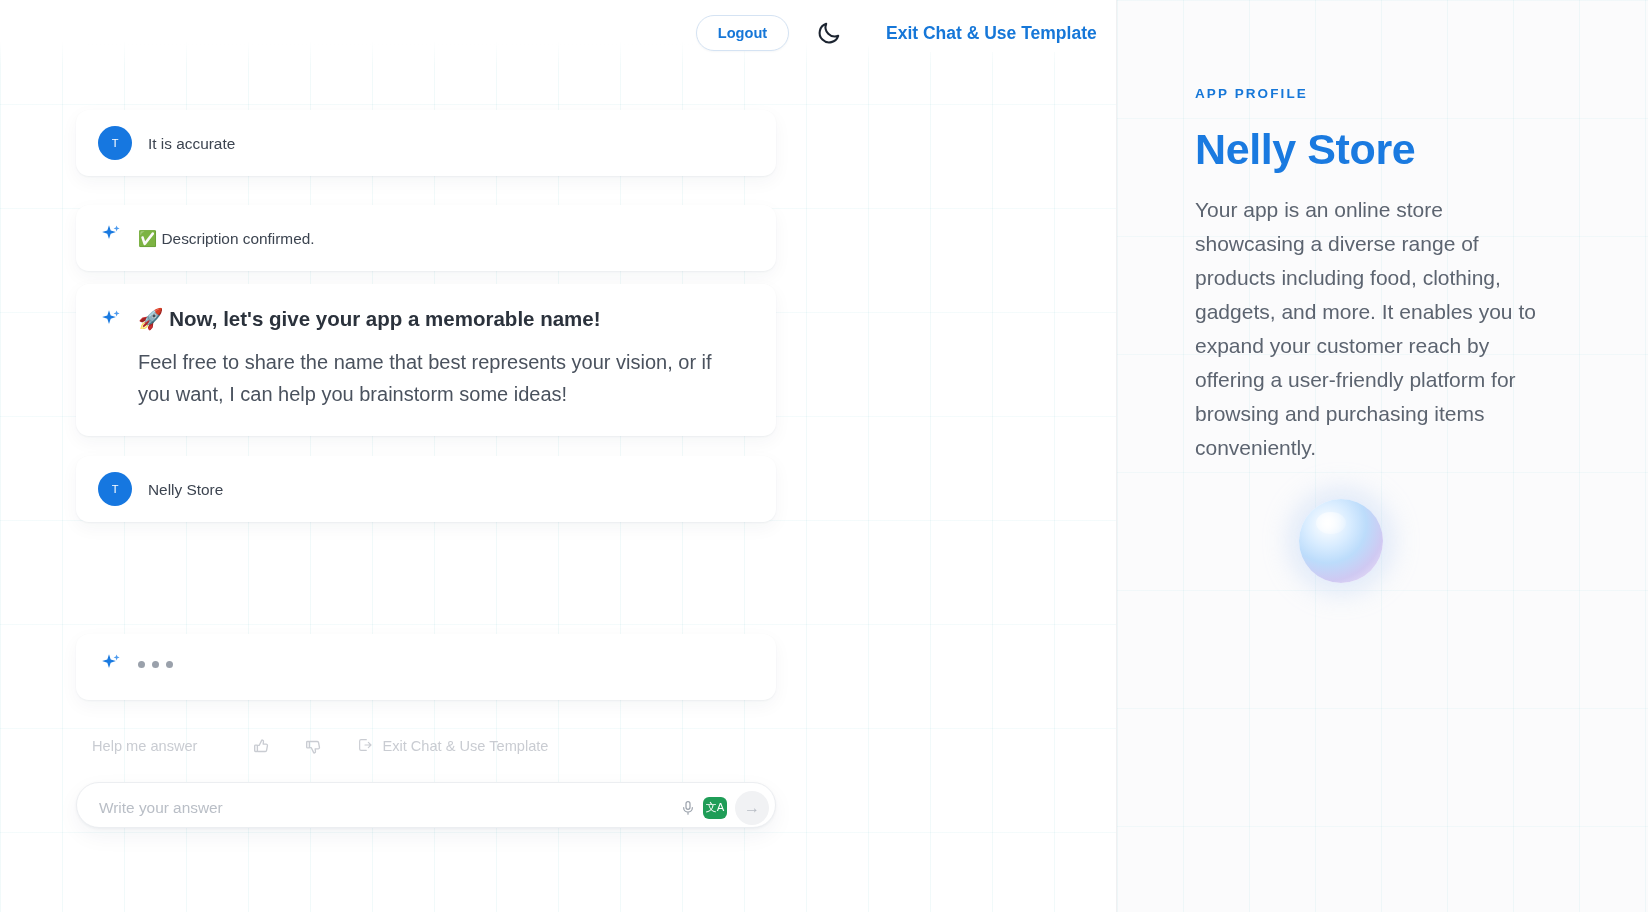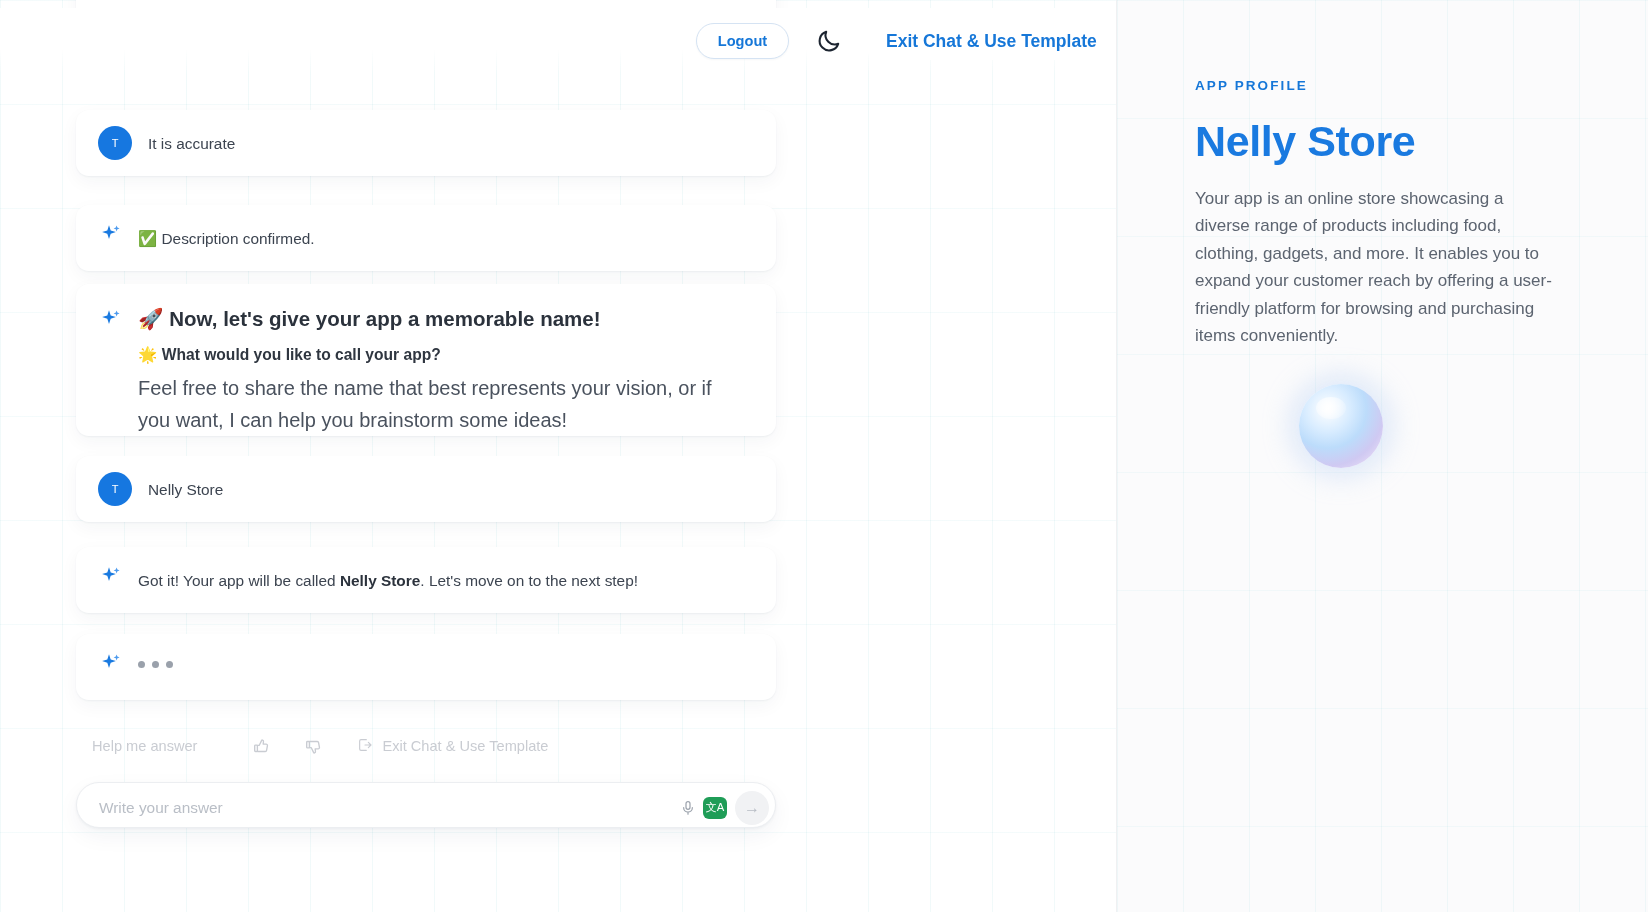--- a/index.html
+++ b/index.html
@@ -42,38 +42,39 @@
   .right-panel .grid-bg2 {
     position: absolute; inset: 0;
     background-image:
       linear-gradient(to right, rgba(0,170,180,0.05) 1px, transparent 1px),
       linear-gradient(to bottom, rgba(0,170,180,0.04) 1px, transparent 1px);
     background-size: 66px 118px;
   }
   .rp-inner {
     position: relative;
     padding: 78px 50px 0 78px;
+    margin-top: 8px;
   }
   .rp-eyebrow {
     font-size: 13.5px;
     font-weight: bold;
     letter-spacing: 2.1px;
     color: #1677d8;
     margin-bottom: 26px;
   }
   .rp-title {
     font-size: 43px;
     line-height: 1.06;
     font-weight: bold;
     color: #1a7ae0;
     letter-spacing: -0.4px;
     margin: 0 0 20px 0;
   }
   .rp-desc {
-    font-size: 17px;
+    font-size: 21px;
     line-height: 1.62;
     color: #5c6470;
     max-width: 362px;
   }
   .orb-wrap {
     margin: 34px 0 0 104px;
     width: 84px; height: 84px;
     position: relative;
   }
   .orb {
@@ -90,21 +91,21 @@
     position: absolute;
     left: 17px; top: 13px;
     width: 30px; height: 22px;
     border-radius: 50%;
     background: radial-gradient(circle at 40% 40%, rgba(255,255,255,0.95), rgba(255,255,255,0));
   }
 
   
   .topbar {
     position: absolute;
-    top: 8px; left: 0;
+    top: 0; left: 0;
     width: 1116px;
     height: 66px;
     z-index: 30;
     background: linear-gradient(to bottom, #ffffff 62%, rgba(255,255,255,0.0) 100%);
   }
   .logout-btn {
     position: absolute;
     left: 696px; top: 15px;
     width: 93px; height: 36px;
     border: 1px solid #d5e3f3;
@@ -381,49 +382,32 @@
           <svg width="26" height="26" viewBox="0 0 26 26" aria-hidden="true">
             <path d="M11 3.2 L12.7 8.4 L17.9 10.1 L12.7 11.8 L11 17 L9.3 11.8 L4.1 10.1 L9.3 8.4 Z" fill="#1a7ae0"></path>
             <path d="M18.6 3.4 L19.4 5.6 L21.6 6.4 L19.4 7.2 L18.6 9.4 L17.8 7.2 L15.6 6.4 L17.8 5.6 Z" fill="#4e9bee"></path>
           </svg>
         </div>
         <div style="flex:1;">
           <div class="np-title">
             <span class="emoji">🚀</span>
             <span>Now, let's give your app a memorable name!</span>
           </div>
-          <div class="np-q">
-            <span class="emoji">🌟</span>
-            <span>What would you like to call your app?</span>
-          </div>
           <div class="np-body">Feel free to share the name that best represents your vision, or if you want, I can help you brainstorm some ideas!</div>
         </div>
       </div>
     </div>
 
     <div class="bubble" style="top:456px;height:66px;">
       <div class="bubble-row" style="padding-top:16px;">
         <div class="avatar">T</div>
         <div class="msg-text">Nelly Store</div>
       </div>
     </div>
 
-    <div class="bubble" style="top:547px;height:66px;">
-      <div class="bubble-row" style="padding-top:16px;">
-        <div class="spark">
-          <svg width="26" height="26" viewBox="0 0 26 26" aria-hidden="true">
-            <path d="M11 3.2 L12.7 8.4 L17.9 10.1 L12.7 11.8 L11 17 L9.3 11.8 L4.1 10.1 L9.3 8.4 Z" fill="#1a7ae0"></path>
-            <path d="M18.6 3.4 L19.4 5.6 L21.6 6.4 L19.4 7.2 L18.6 9.4 L17.8 7.2 L15.6 6.4 L17.8 5.6 Z" fill="#4e9bee"></path>
-          </svg>
-        </div>
-        <div class="msg-text">
-          <span>Got it! Your app will be called </span><b>Nelly Store</b><span>. Let's move on to the next step!</span>
-        </div>
-      </div>
-    </div>
 
     <div class="bubble" style="top:634px;height:66px;">
       <div class="bubble-row" style="padding-top:16px;">
         <div class="spark">
           <svg width="26" height="26" viewBox="0 0 26 26" aria-hidden="true">
             <path d="M11 3.2 L12.7 8.4 L17.9 10.1 L12.7 11.8 L11 17 L9.3 11.8 L4.1 10.1 L9.3 8.4 Z" fill="#1a7ae0"></path>
             <path d="M18.6 3.4 L19.4 5.6 L21.6 6.4 L19.4 7.2 L18.6 9.4 L17.8 7.2 L15.6 6.4 L17.8 5.6 Z" fill="#4e9bee"></path>
           </svg>
         </div>
         <div class="dots">

